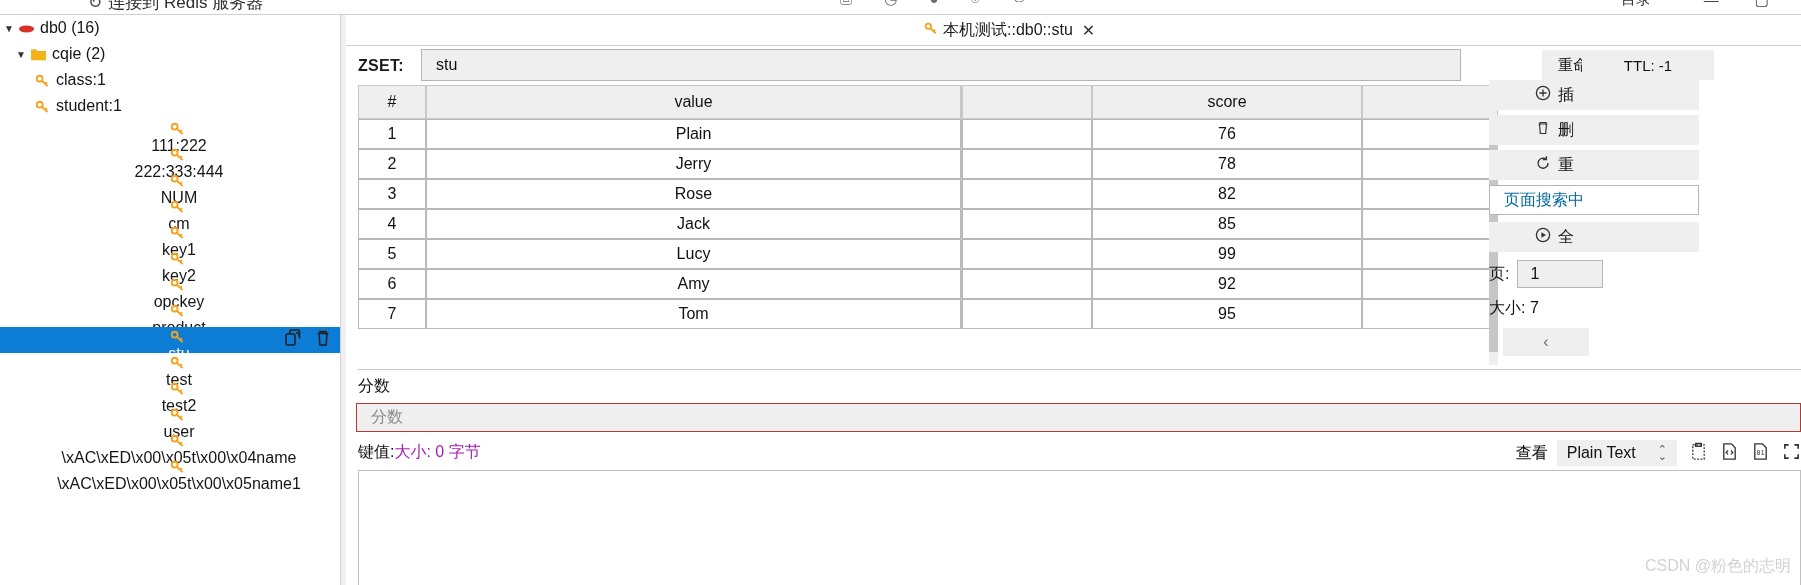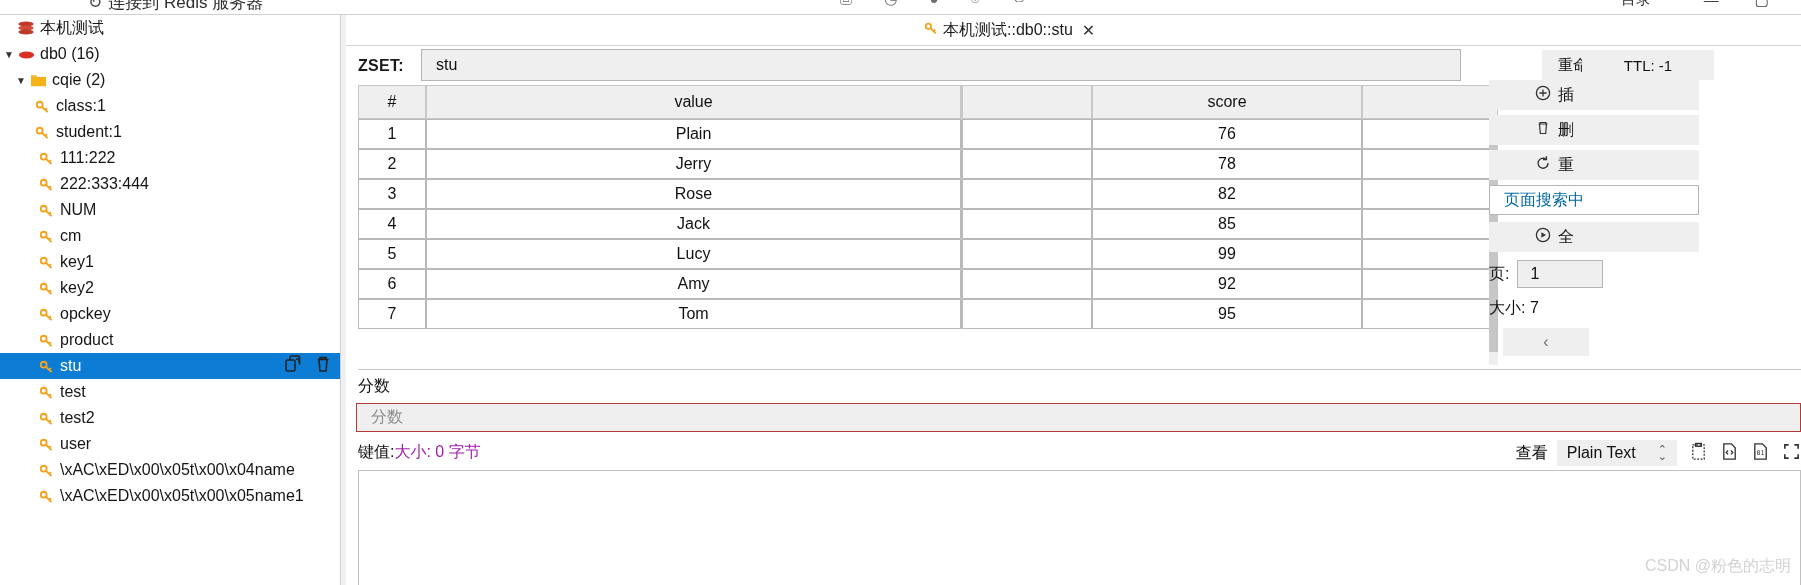--- a/index.html
+++ b/index.html
@@ -42,21 +42,21 @@
   .ico svg{vertical-align:-3px;}
   .lbl{flex:0 0 auto;}
   .row-actions{position:absolute;right:8px;top:2px;display:flex;gap:12px;align-items:center;}
   .row-actions svg{display:block;}
 
   
   .ind0{padding-left:2px;}
   .ind1{padding-left:2px;}
   .ind2{padding-left:14px;}
   .ind3{padding-left:18px;}
-  .ind2b{padding-left:22px;}
+  .ind2b{padding-left:22px;flex-direction:column;}
 
   
   .vsplit{position:absolute;left:340px;top:15px;width:5px;height:570px;background:#f0f0f0;border-left:1px solid #cfcfcf;border-right:1px solid #cfcfcf;}
 
   
   .main{position:absolute;left:346px;top:15px;width:1455px;height:570px;background:#ffffff;}
 
   
   .tabbar{position:relative;height:30px;border-bottom:1px solid #d0d0d0;background:#fff;}
   .tab{
@@ -167,29 +167,20 @@
     <div class="cliptitle">
       <span class="spin">↻</span><span>连接到 Redis 服务器</span>
     </div>
     <div class="toolicons">⎙ ◷ ● ⌾ ⇔</div>
     <div class="rightlbl">目录</div>
     <div class="winbtns">— ▢</div>
   </div>
   <div class="topstrip-line"></div>
 
   <div class="sidebar" id="tree">
-      <div class="tree-row ind0">
-        <span class="arrow"></span>
-        <span class="ico"><svg width="18" height="16" viewBox="0 0 18 16">
-            <ellipse cx="9" cy="4" rx="7.6" ry="2.6" fill="#c0392b"></ellipse>
-            <ellipse cx="9" cy="8" rx="7.6" ry="2.6" fill="#d14a3a"></ellipse>
-            <ellipse cx="9" cy="12" rx="7.6" ry="2.6" fill="#b93b2c"></ellipse>
-          </svg></span>
-        <span class="lbl">本机测试</span>
-      </div>
       <div class="tree-row ind1">
         <span class="arrow">▼</span>
         <span class="ico"><svg width="17" height="14" viewBox="0 0 18 14">
             <ellipse cx="9" cy="7" rx="8" ry="3.6" fill="#d93025"></ellipse>
           </svg></span>
         <span class="lbl">db0  (16)</span>
       </div>
       <div class="tree-row ind2">
         <span class="arrow">▼</span>
         <span class="ico"><svg width="17" height="15" viewBox="0 0 18 16">

